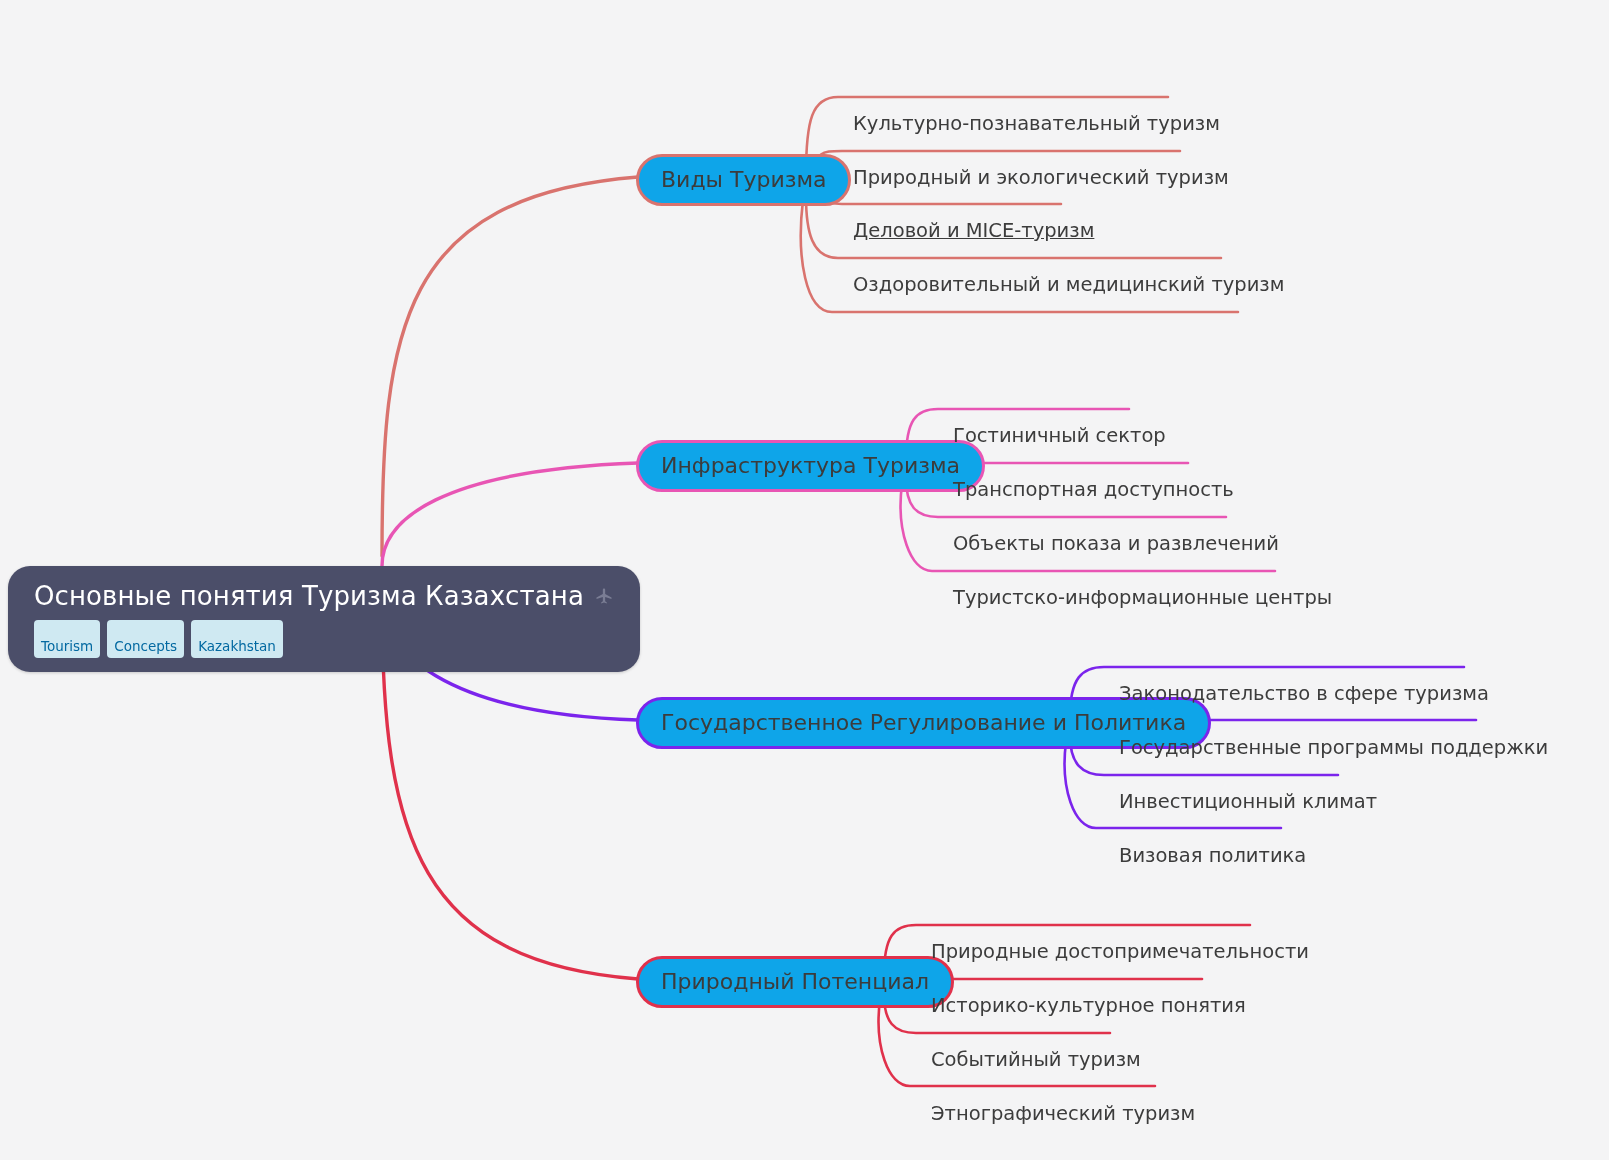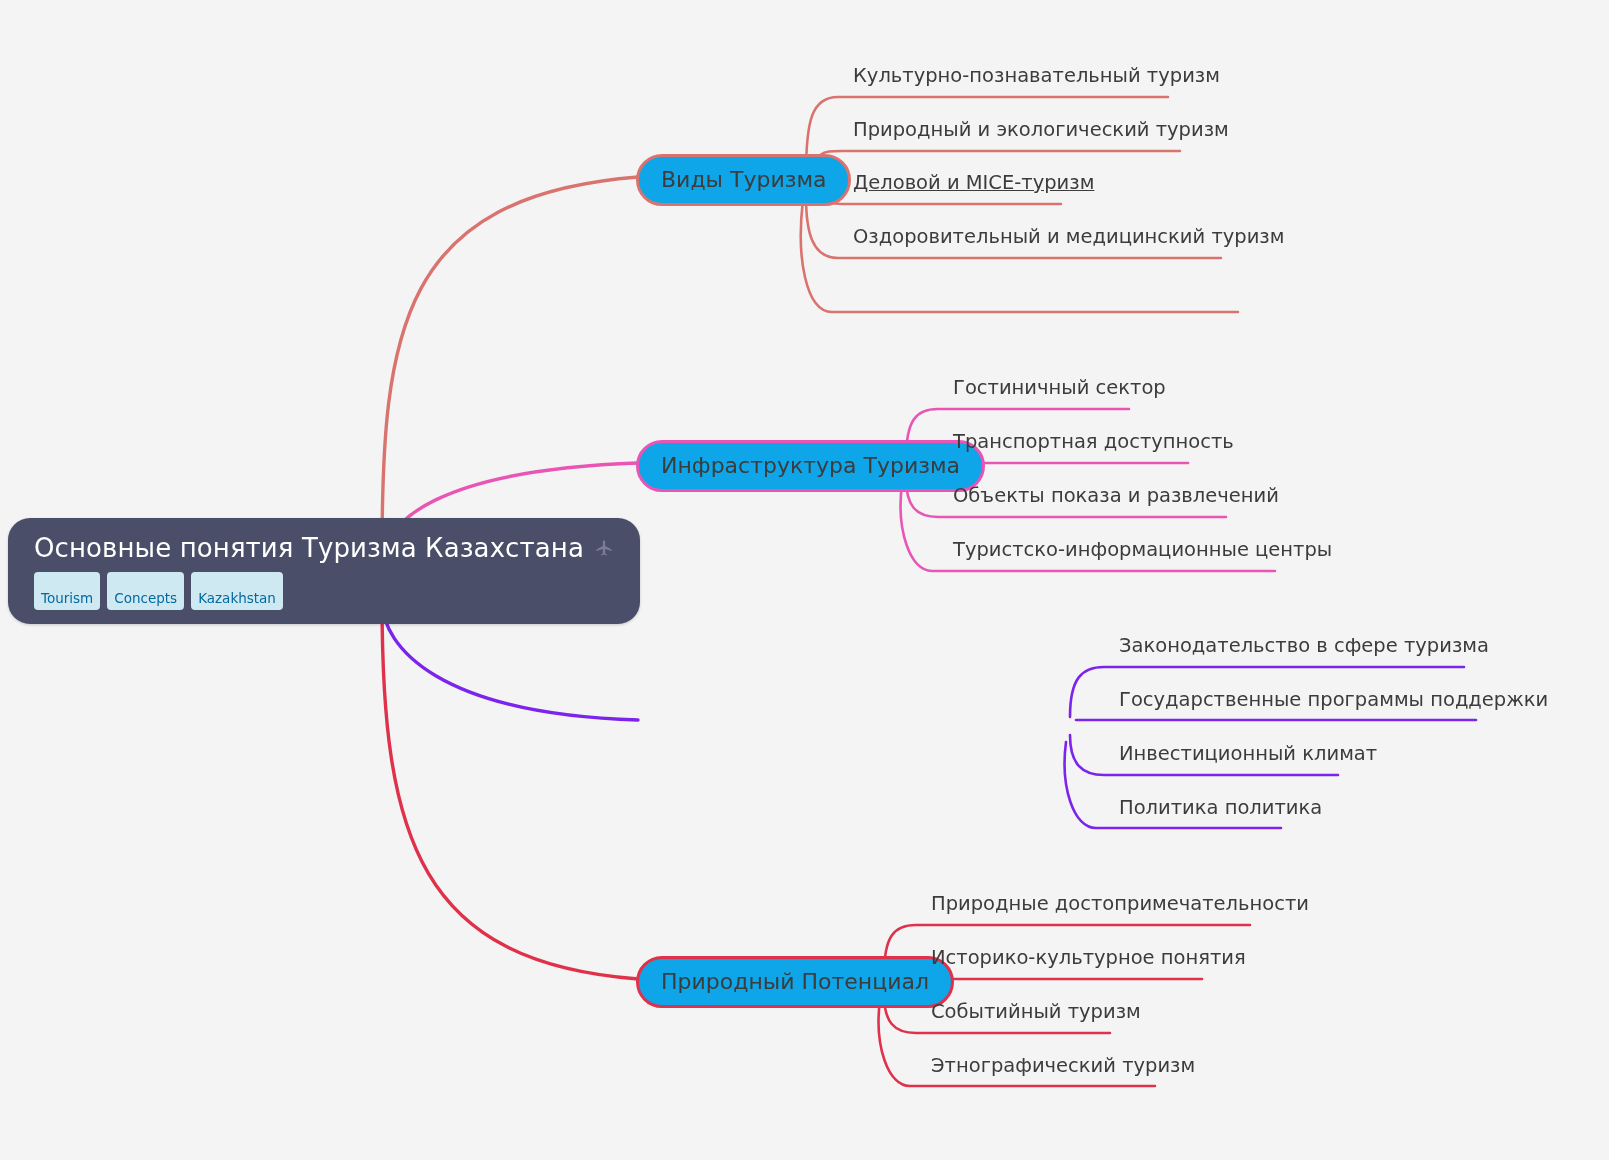--- a/index.html
+++ b/index.html
@@ -25,20 +25,21 @@
     position: absolute;
     left: 0;
     top: 0;
     width: 1609px;
     height: 1160px;
     pointer-events: none;
   }
   .node {
     position: absolute;
     box-sizing: border-box;
+    margin-top: 48px;
   }
 
   
   .root-node {
     background: #4b4e69;
     border-radius: 22px;
     padding: 16px 26px 14px 26px;
     display: flex;
     flex-direction: column;
     align-items: flex-start;
@@ -190,31 +191,34 @@
   <div class="node leaf-node" style="left:950px; top:483px;">
     <span>Объекты показа и развлечений</span>
   </div>
   <div class="node leaf-node" style="left:950px; top:429px;">
     <span>Транспортная доступность</span>
   </div>
   <div class="node leaf-node" style="left:950px; top:537px;">
     <span>Туристско-информационные центры</span>
   </div>
 
+  <div class="branch-node" style="position:absolute; left:636px; top:697px; border-color:#7b24ec;">
+    <span>Государственное Регулирование и Политика</span>
+  </div>
   <div class="node leaf-node" style="left:1116px; top:633px;">
     <span>Законодательство в сфере туризма</span>
   </div>
   <div class="node leaf-node" style="left:1116px; top:687px;">
     <span>Государственные программы поддержки</span>
   </div>
   <div class="node leaf-node" style="left:1116px; top:741px;">
     <span>Инвестиционный климат</span>
   </div>
   <div class="node leaf-node" style="left:1116px; top:795px;">
-    <span>Политика политика</span>
+    <span>Визовая политика</span>
   </div>
 
   <div class="branch-node" style="position:absolute; left:636px; top:956px; border-color:#e0314b;">
     <span>Природный Потенциал</span>
   </div>
   <div class="node leaf-node" style="left:928px; top:891px;">
     <span>Природные достопримечательности</span>
   </div>
   <div class="node leaf-node" style="left:928px; top:945px;">
     <span>Историко-культурное понятия</span>

